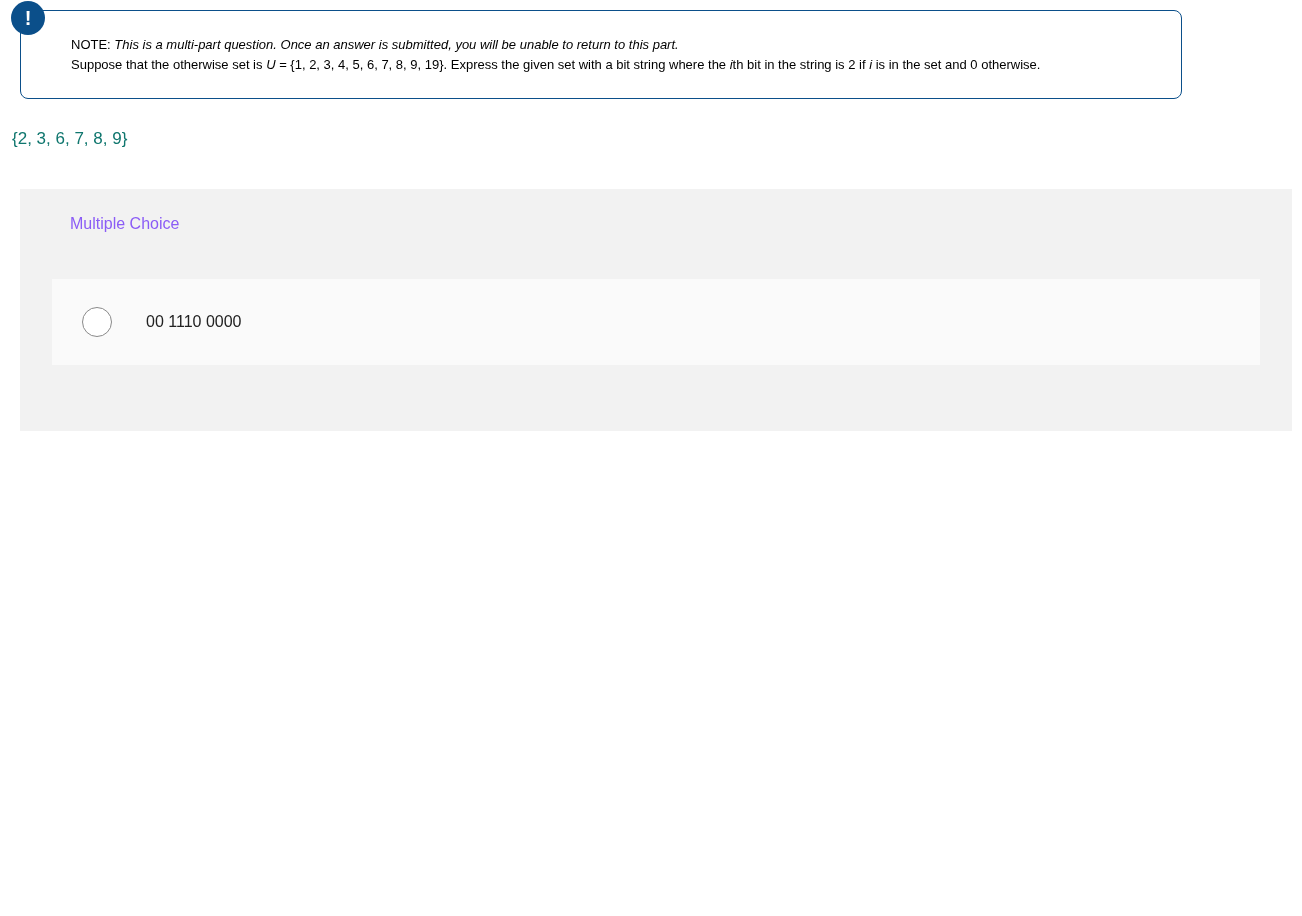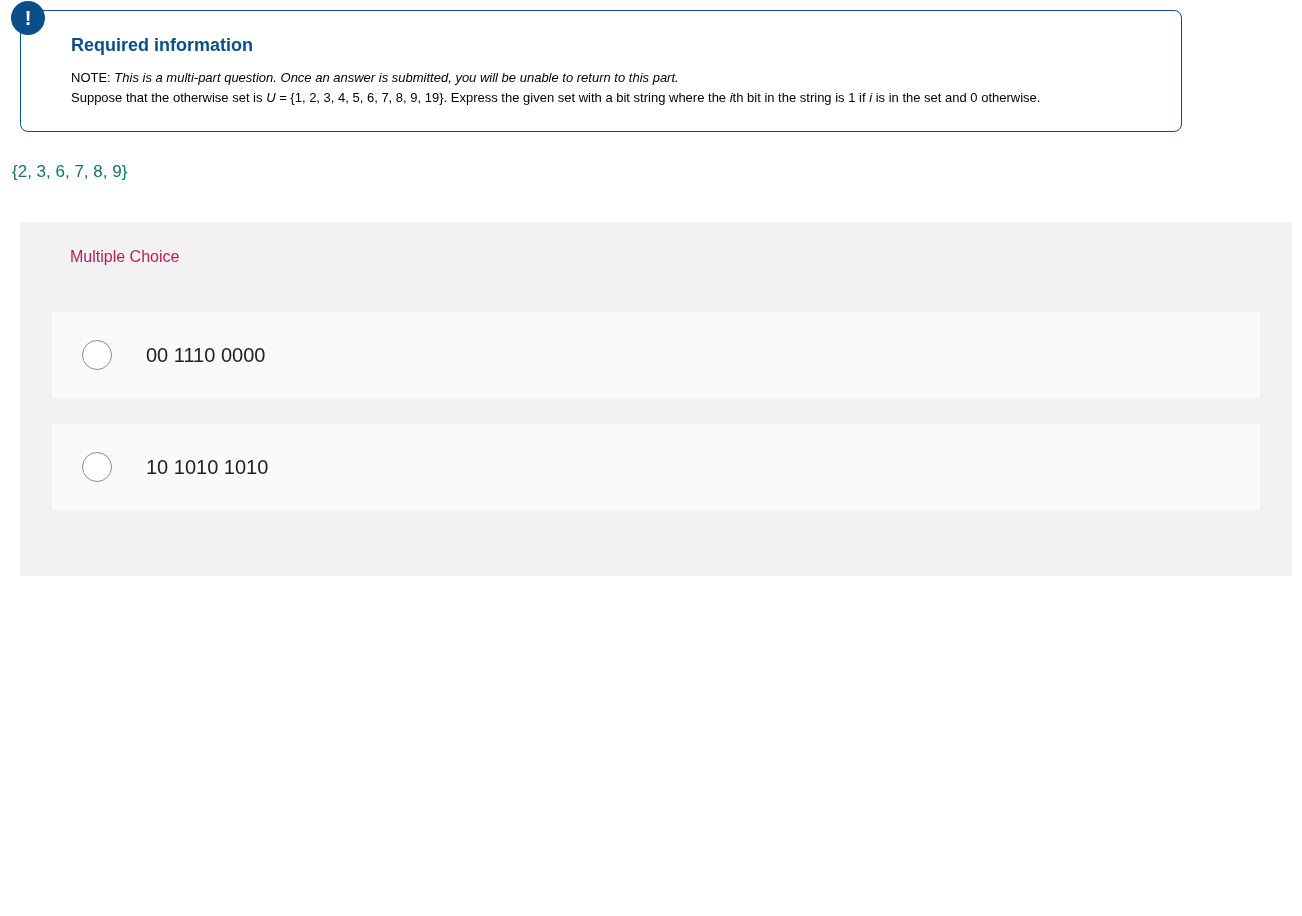--- a/index.html
+++ b/index.html
@@ -67,21 +67,21 @@
       margin: 0 0 40px 2px;
     }
     .mc-container {
       background: #f2f2f2;
       margin-left: 10px;
       padding-bottom: 40px;
     }
     .mc-header {
       padding: 26px 50px;
       font-size: 16px;
-      color: #be185d;
+      color: #8b5cf6;
     }
     .options {
       padding: 20px 32px 0 32px;
     }
     .option {
       background: #fafafa;
       display: flex;
       align-items: center;
       padding: 28px 30px;
       margin-bottom: 26px;
@@ -90,43 +90,38 @@
       width: 30px;
       height: 30px;
       border: 1.5px solid #8a8a8a;
       border-radius: 50%;
       flex-shrink: 0;
       margin-right: 34px;
       background: #fff;
       cursor: pointer;
     }
     .option-label {
-      font-size: 20px;
+      font-size: 16px;
       color: #222;
     }
   </style>
 </head>
 <body>
 
 <div class="info-box">
   <div class="info-badge">!</div>
-  <div class="info-title">Required information</div>
   <div class="info-note">
     <span class="note-label">NOTE: </span><span class="note-italic">This is a multi-part question. Once an answer is submitted, you will be unable to return to this part.</span><br>
-    <span>Suppose that the otherwise set is </span><span class="var-u">U</span><span> = {1, 2, 3, 4, 5, 6, 7, 8, 9, 19}. Express the given set with a bit string where the </span><span class="var-i">i</span><span>th bit in the string is 1 if </span><span class="var-i">i</span><span> is in the set and 0 otherwise.</span>
+    <span>Suppose that the otherwise set is </span><span class="var-u">U</span><span> = {1, 2, 3, 4, 5, 6, 7, 8, 9, 19}. Express the given set with a bit string where the </span><span class="var-i">i</span><span>th bit in the string is 2 if </span><span class="var-i">i</span><span> is in the set and 0 otherwise.</span>
   </div>
 </div>
 
 <div class="set-text">{2, 3, 6, 7, 8, 9}</div>
 
 <div class="mc-container">
   <div class="mc-header">Multiple Choice</div>
   <div class="options">
     <div class="option">
       <div class="radio-circle"></div>
       <div class="option-label">00 1110 0000</div>
     </div>
-    <div class="option">
-      <div class="radio-circle"></div>
-      <div class="option-label">10 1010 1010</div>
-    </div>
   </div>
 </div>
 
 </body></html>

